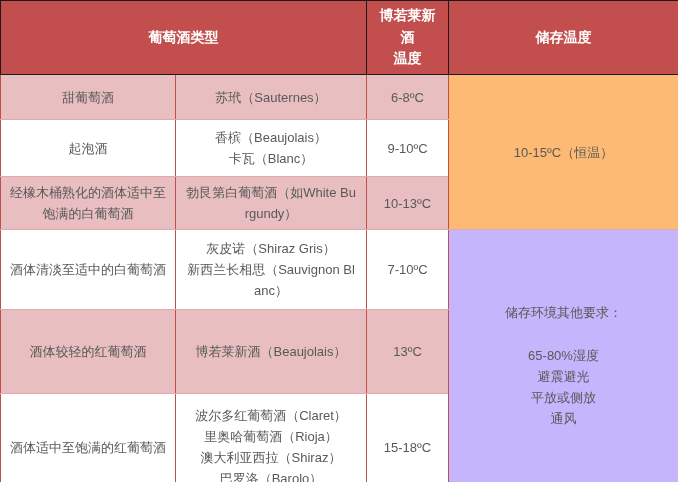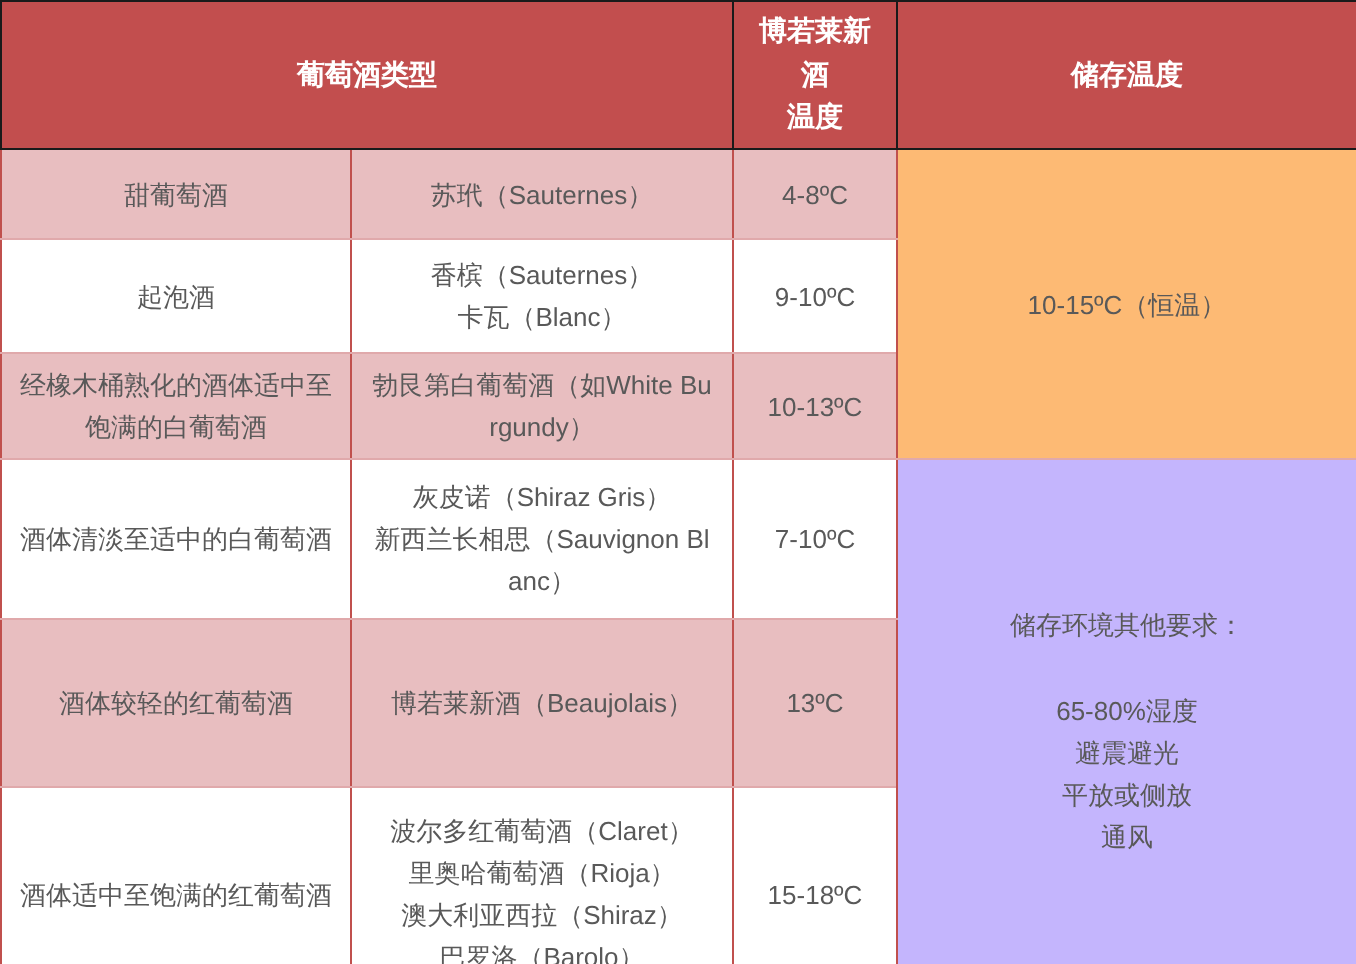--- a/index.html
+++ b/index.html
@@ -102,28 +102,28 @@
     </tr>
   </thead>
 
   <tbody>
 
     <tr class="row-pink" style="height:45px">
       <td class="cell-body">甜葡萄酒</td>
       <td class="cell-body">
         <span class="cell-line">苏玳（Sauternes）</span>
       </td>
-      <td class="cell-body">4-8ºC</td>
+      <td class="cell-body">6-8ºC</td>
       <td class="cell-storage-top" rowspan="3">10-15ºC（恒温）</td>
     </tr>
 
     <tr class="row-white" style="height:57px">
       <td class="cell-body">起泡酒</td>
       <td class="cell-body">
-        <span class="cell-line">香槟（Sauternes）</span>
+        <span class="cell-line">香槟（Beaujolais）</span>
         <span class="cell-line">卡瓦（Blanc）</span>
       </td>
       <td class="cell-body">9-10ºC</td>
     </tr>
 
     <tr class="row-pink" style="height:50px">
       <td class="cell-body">经橡木桶熟化的酒体适中至饱满的白葡萄酒</td>
       <td class="cell-body">
         <span class="cell-line">勃艮第白葡萄酒（如White Burgundy）</span>
       </td>

